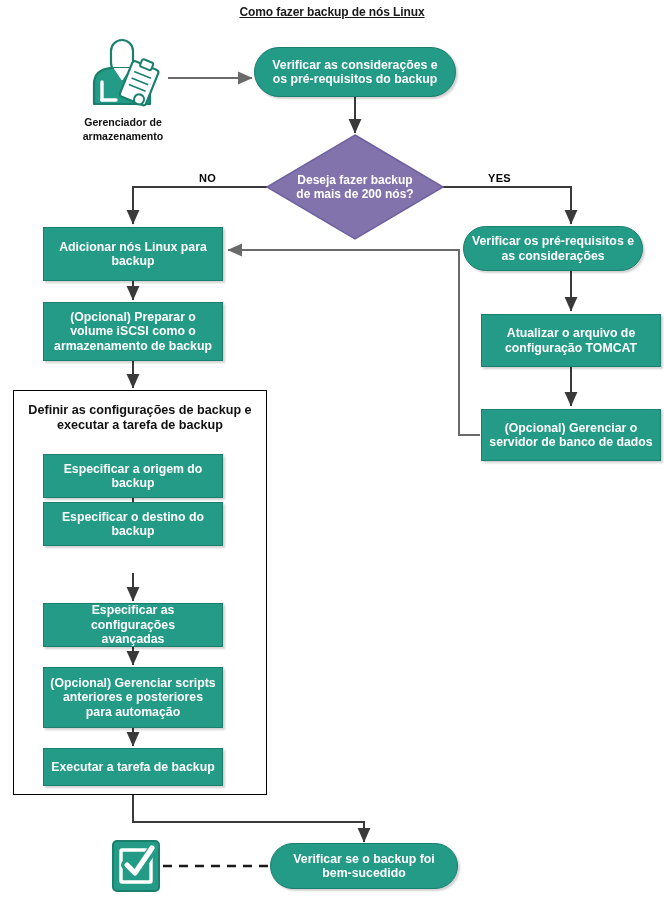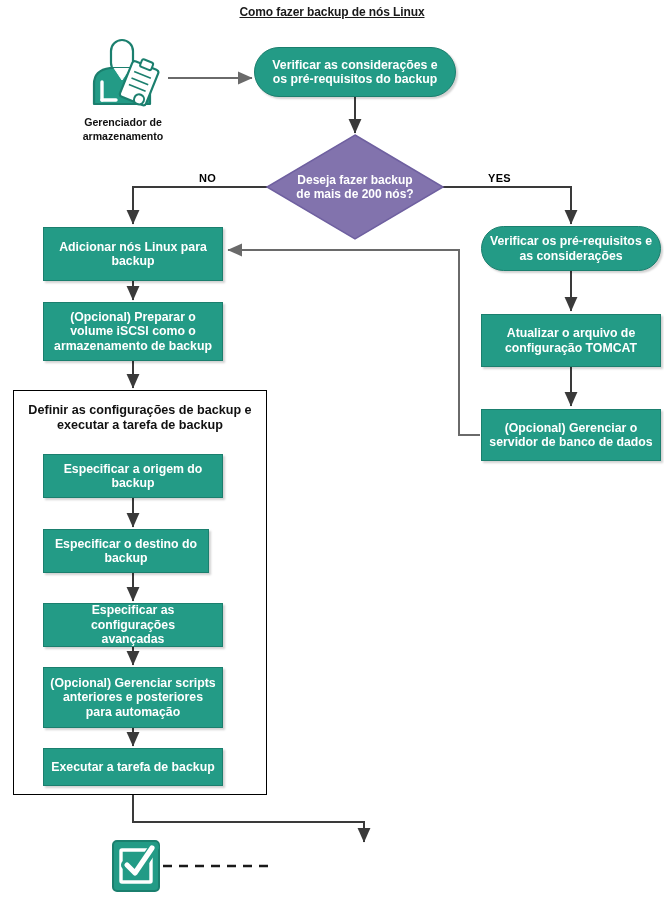--- a/index.html
+++ b/index.html
@@ -248,21 +248,21 @@
     <span>executar a tarefa de backup</span>
   </div>
 
   <div class="node rect" style="left:43px; top:454px; width:180px; height:44px;">
     <div>
       <span>Especificar a origem do</span><br>
       <span>backup</span>
     </div>
   </div>
 
-  <div class="node rect" style="left:43px; top:529px; width:166px; height:44px;">
+  <div class="node rect" style="left:43px; top:502px; width:180px; height:44px;">
     <div>
       <span>Especificar o destino do</span><br>
       <span>backup</span>
     </div>
   </div>
 
   <div class="node rect" style="left:43px; top:603px; width:180px; height:44px;">
     <div>
       <span>Especificar as configurações</span><br>
       <span>avançadas</span>
@@ -276,21 +276,21 @@
       <span>para automação</span>
     </div>
   </div>
 
   <div class="node rect" style="left:43px; top:748px; width:180px; height:38px;">
     <div>
       <span>Executar a tarefa de backup</span>
     </div>
   </div>
 
-  <div class="node stadium" style="left:481px; top:226px; width:180px; height:45px;">
+  <div class="node stadium" style="left:463px; top:226px; width:180px; height:45px;">
     <div>
       <span>Verificar os pré-requisitos e</span><br>
       <span>as considerações</span>
     </div>
   </div>
 
   <div class="node rect" style="left:481px; top:409px; width:180px; height:52px;">
     <div>
       <span>(Opcional) Gerenciar o</span><br>
       <span>servidor de banco de dados</span>
@@ -306,14 +306,20 @@
 
   <div class="verify-icon" style="left:111px; top:838px; width:52px; height:56px;">
     <svg width="52" height="56" viewBox="0 0 52 56">
       <rect x="2" y="3" width="46" height="50" rx="4" ry="4" fill="#239b86" stroke="#1b7f6e" stroke-width="2"></rect>
       <rect x="10" y="12" width="30" height="32" rx="1" ry="1" fill="none" stroke="#ffffff" stroke-width="3.4"></rect>
       <path d="M 15 27 L 24 37 L 43 9" fill="none" stroke="#239b86" stroke-width="10" stroke-linecap="round" stroke-linejoin="round"></path>
       <path d="M 16 27 L 24 35 L 41 10" fill="none" stroke="#ffffff" stroke-width="5.2" stroke-linecap="round" stroke-linejoin="round"></path>
     </svg>
   </div>
 
+  <div class="node stadium" style="left:270px; top:843px; width:188px; height:46px;">
+    <div>
+      <span>Verificar se o backup foi</span><br>
+      <span>bem-sucedido</span>
+    </div>
+  </div>
 
 </div>
 
 </body></html>

